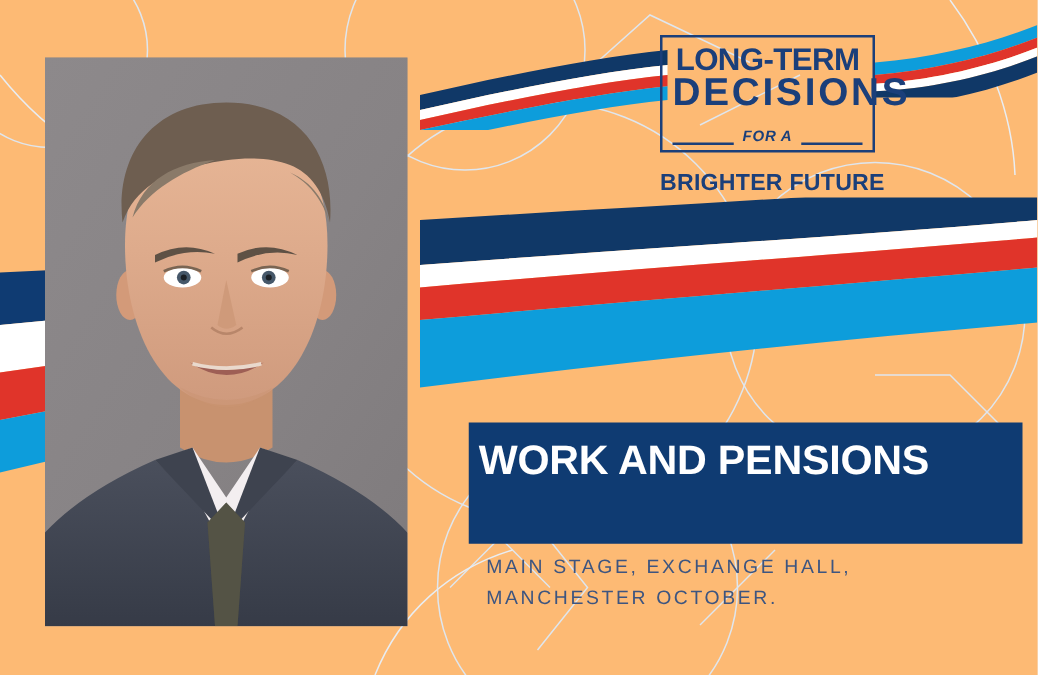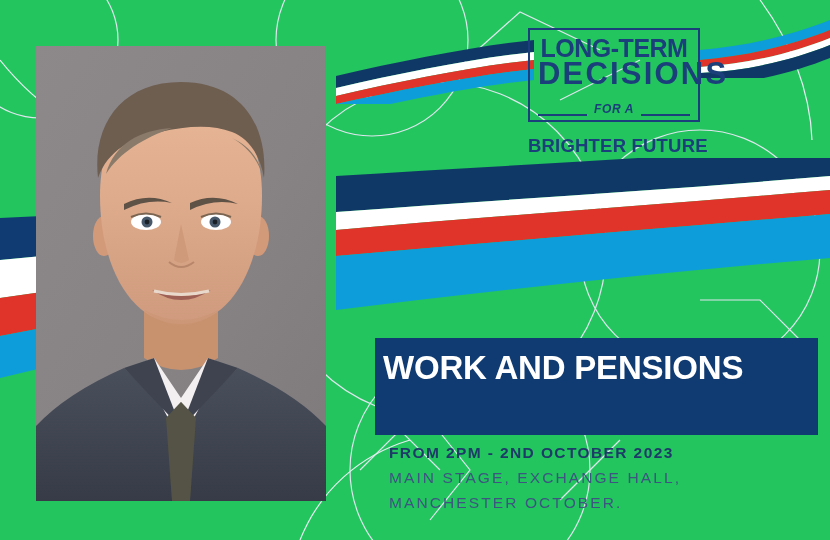--- a/index.html
+++ b/index.html
@@ -3,21 +3,21 @@
 <meta charset="utf-8">
 <style>
   html,body{margin:0;padding:0;}
   body{
     width:830px;height:540px;overflow:hidden;
     font-family:"Liberation Sans", sans-serif;
     background:#f2f4f7;
   }
   #poster{
     position:relative;width:830px;height:540px;overflow:hidden;
-    background:#22c55e;
+    background:#fdba74;
   }
   
   .bg-deco{position:absolute;left:0;top:0;width:830px;height:540px;pointer-events:none;}
 
   
   .photo-frame{
     position:absolute;left:36px;top:46px;width:290px;height:455px;
     background:#878385;overflow:hidden;
   }
   .photo-frame svg{display:block;width:290px;height:455px;}
@@ -226,18 +226,17 @@
       </div>
     </div>
     <div class="logo-l3">BRIGHTER FUTURE</div>
   </div>
 
   <div class="headline-box">
     <div class="headline-1">WORK AND PENSIONS</div>
   </div>
 
   <div class="details">
-    <div class="detail-date">FROM 2PM - 2ND OCTOBER 2023</div>
     <div class="detail-venue">MAIN STAGE, EXCHANGE HALL,</div>
     <div class="detail-venue">MANCHESTER OCTOBER.</div>
   </div>
 
 </div>
 
 </body></html>

